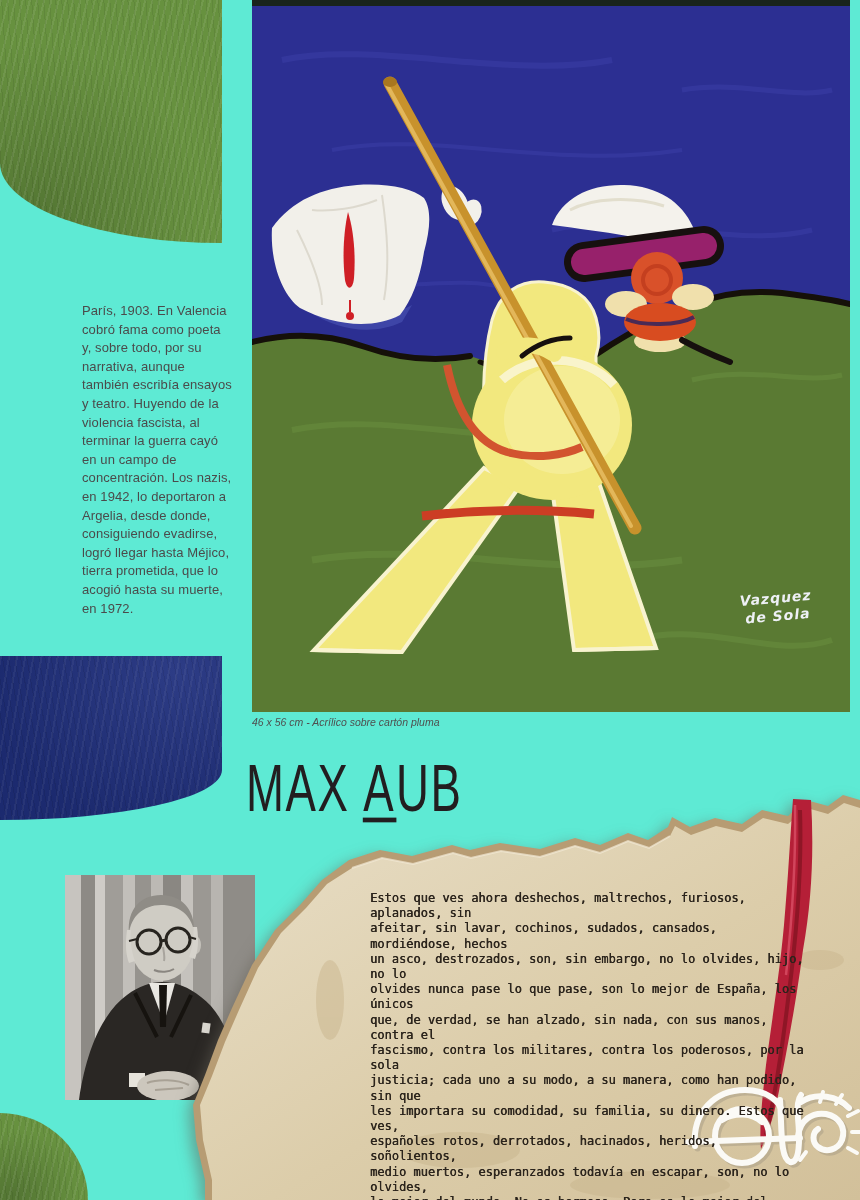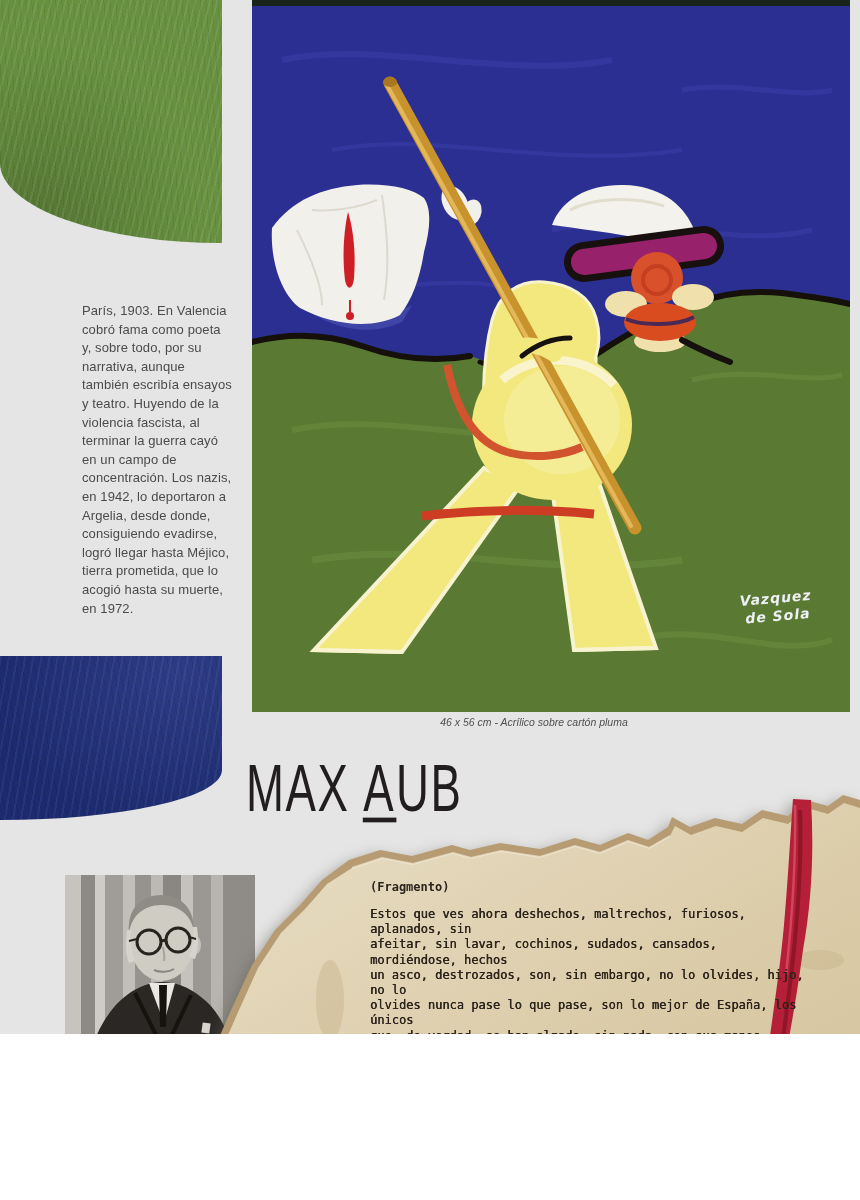--- a/index.html
+++ b/index.html
@@ -1,16 +1,16 @@
 <!DOCTYPE html>
 <html><head>
 <meta charset="utf-8">
 <style>
   html,body{margin:0;padding:0;background:#ffffff;}
-  .page{position:relative;width:860px;height:1034px;background:#e5e5e5;overflow:hidden;
+  .page{position:relative;width:860px;height:1200px;background:#5eead4;overflow:hidden;
         font-family:"Liberation Sans",sans-serif;}
 
   
   .shape{position:absolute;}
   .green-tex{
     background:
       repeating-linear-gradient(104deg, rgba(255,255,255,.08) 0 2px, rgba(255,255,255,0) 2px 7px),
       repeating-linear-gradient(86deg, rgba(0,0,0,.07) 0 1px, rgba(0,0,0,0) 1px 6px),
       radial-gradient(130% 130% at 15% 95%, rgba(0,0,0,.20), rgba(0,0,0,0) 60%),
       #67913f;
@@ -26,21 +26,21 @@
   .band-blue{left:0;top:656px;width:222px;height:164px;border-bottom-right-radius:222px 50px;}
   .quarter-green{left:0;top:1113px;width:88px;height:87px;border-top-right-radius:100% 100%;}
 
   
   .bio{position:absolute;left:82px;top:302px;width:170px;font-size:13px;line-height:18.6px;
        color:#4b4b4b;white-space:pre-line;letter-spacing:.1px;}
 
   
   .painting{position:absolute;left:252px;top:0;width:598px;height:712px;}
   .caption{position:absolute;left:252px;top:716px;width:598px;box-sizing:border-box;
-           padding-right:34px;text-align:center;font-size:10.5px;font-style:italic;color:#4f4f4f;}
+           padding-right:34px;text-align:left;font-size:10.5px;font-style:italic;color:#4f4f4f;}
 
   
   .title{position:absolute;left:246px;top:748px;font-size:57px;font-weight:400;color:#221e20;
          letter-spacing:2px;transform:scaleX(.8) scaleY(1.18);transform-origin:left top;
          white-space:nowrap;}
   .title .gap{display:inline-block;width:16px;}
   .title .a-under{display:inline-block;border-bottom:4px solid #221e20;line-height:.92;padding:0 1px;}
 
   
   .photo{position:absolute;left:65px;top:875px;width:190px;height:225px;}
@@ -256,21 +256,20 @@
         <path d="M836,1104 L842,1095"></path>
         <path d="M848,1116 L858,1111"></path>
         <path d="M852,1132 L862,1132"></path>
         <path d="M848,1148 L857,1153"></path>
         <path d="M806,1152 L800,1160"></path>
       </g>
     </g>
   </svg>
 
   <div class="excerpt">
-    <div class="sub">(Fragmento)</div>
     <div class="body">Estos que ves ahora deshechos, maltrechos, furiosos, aplanados, sin
 afeitar, sin lavar, cochinos, sudados, cansados, mordiéndose, hechos
 un asco, destrozados, son, sin embargo, no lo olvides, hijo, no lo
 olvides nunca pase lo que pase, son lo mejor de España, los únicos
 que, de verdad, se han alzado, sin nada, con sus manos, contra el
 fascismo, contra los militares, contra los poderosos, por la sola
 justicia; cada uno a su modo, a su manera, como han podido, sin que
 les importara su comodidad, su familia, su dinero. Estos que ves,
 españoles rotos, derrotados, hacinados, heridos, soñolientos,
 medio muertos, esperanzados todavía en escapar, son, no lo olvides,

